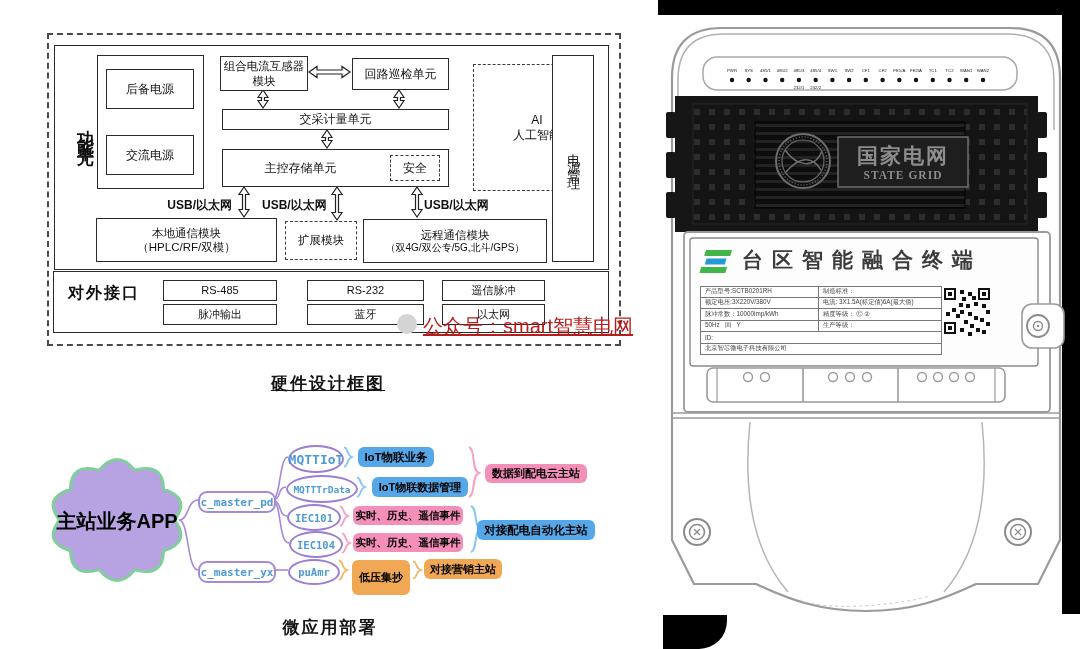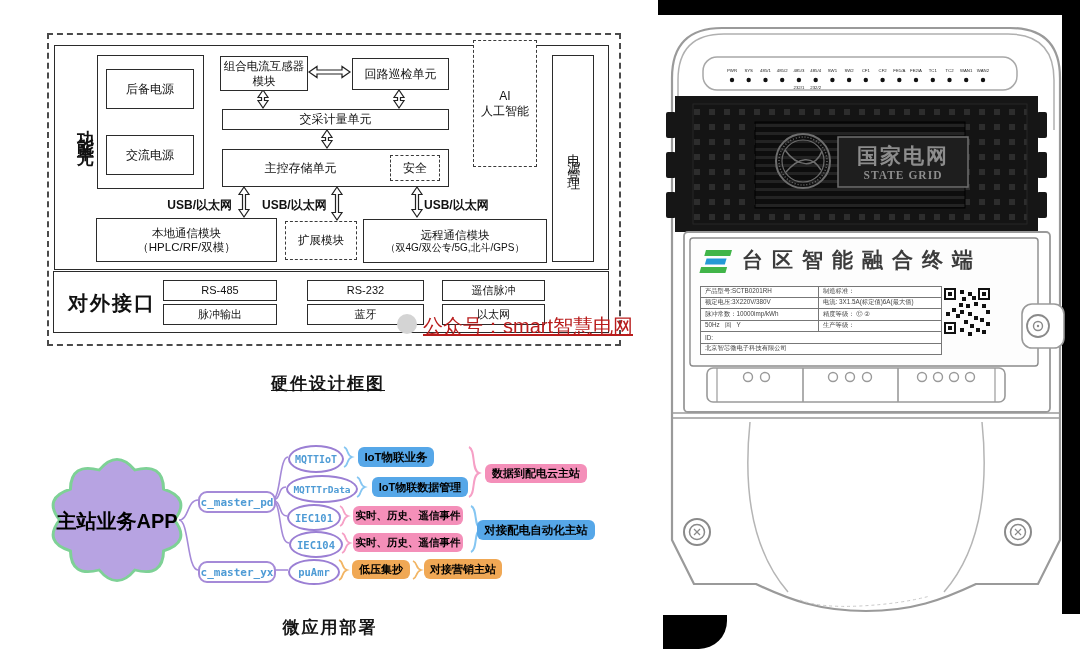--- a/index.html
+++ b/index.html
@@ -93,21 +93,21 @@
 
   <div class="box" style="left:220px;top:56px;width:82px;height:33px;font-size:11.5px;padding:0 2px;">组合电流互感器模块</div>
   <div class="box" style="left:352px;top:58px;width:95px;height:30px;">回路巡检单元</div>
   <div class="box" style="left:222px;top:109px;width:225px;height:19px;">交采计量单元</div>
 
   <div class="box" style="left:222px;top:149px;width:225px;height:36px;">
     <span style="margin-right:70px;">主控存储单元</span>
   </div>
   <div class="box dashedbox" style="left:390px;top:155px;width:48px;height:24px;">安全</div>
 
-  <div class="box dashedbox col" style="left:473px;top:40px;width:62px;height:125px;">
+  <div class="box dashedbox col" style="left:473px;top:64px;width:62px;height:125px;padding-left:32px;">
     <span>AI</span>
     <span>人工智能</span>
   </div>
 
   <div class="box" style="left:552px;top:55px;width:40px;height:205px;">
     <span class="vtext" style="font-size:13px;letter-spacing:8px;">电源管理</span>
   </div>
 
   <div class="usb" style="left:152px;top:197px;width:80px;text-align:right;">USB/以太网</div>
   <div class="usb" style="left:262px;top:197px;">USB/以太网</div>
@@ -117,49 +117,49 @@
     <span>本地通信模块</span>
     <span>（HPLC/RF/双模）</span>
   </div>
   <div class="box dashedbox" style="left:285px;top:221px;width:70px;height:37px;font-size:11.5px;">扩展模块</div>
   <div class="box col" style="left:363px;top:219px;width:182px;height:42px;font-size:11.5px;">
     <span>远程通信模块</span>
     <span style="font-size:10px;">（双4G/双公专/5G,北斗/GPS）</span>
   </div>
 
   <div class="box" style="left:53px;top:271px;width:554px;height:60px;"></div>
-  <div class="lbl" style="left:68px;top:290px;font-size:20px;letter-spacing:2px;">对外接口</div>
+  <div class="lbl" style="left:68px;top:283px;font-size:16px;letter-spacing:2px;">对外接口</div>
   <div class="box" style="left:163px;top:280px;width:112px;height:19px;font-size:11px;">RS-485</div>
   <div class="box" style="left:163px;top:304px;width:112px;height:19px;font-size:11px;">脉冲输出</div>
   <div class="box" style="left:307px;top:280px;width:115px;height:19px;font-size:11px;">RS-232</div>
   <div class="box" style="left:307px;top:304px;width:115px;height:19px;font-size:11px;">蓝牙</div>
   <div class="box" style="left:442px;top:280px;width:101px;height:19px;font-size:11px;">遥信脉冲</div>
   <div class="box" style="left:442px;top:304px;width:101px;height:19px;font-size:11px;">以太网</div>
 
   <div class="abs" style="left:397px;top:314px;width:20px;height:20px;border-radius:50%;background:#d4d4d4;"></div>
   <div class="wm" style="left:423px;top:313px;">公众号：smart智慧电网</div>
 
   <div class="cap" style="left:228px;top:372px;width:200px;text-decoration:underline;">硬件设计框图</div>
 
   <div class="abs" style="left:42px;top:508px;width:150px;text-align:center;font-size:20px;font-weight:700;color:#000;">主站业务APP</div>
 
   <div class="cpill" style="left:198px;top:491px;width:74px;height:18px;">c_master_pd</div>
   <div class="cpill" style="left:198px;top:561px;width:74px;height:18px;">c_master_yx</div>
 
-  <div class="ell" style="left:288px;top:445px;width:52px;height:24px;font-size:10px;">MQTTIoT</div>
+  <div class="ell" style="left:288px;top:445px;width:52px;height:24px;font-size:13px;">MQTTIoT</div>
   <div class="ell" style="left:286px;top:475px;width:68px;height:24px;font-size:9.5px;">MQTTTrData</div>
   <div class="ell" style="left:287px;top:504px;width:50px;height:23px;font-size:10.5px;">IEC101</div>
   <div class="ell" style="left:289px;top:531px;width:50px;height:23px;font-size:10.5px;">IEC104</div>
   <div class="ell" style="left:288px;top:559px;width:48px;height:22px;font-size:10.5px;">puAmr</div>
 
   <div class="pill" style="left:358px;top:447px;width:76px;height:20px;background:#56a7e8;font-size:11.5px;">IoT物联业务</div>
   <div class="pill" style="left:372px;top:477px;width:96px;height:20px;background:#56a7e8;font-size:11px;">IoT物联数据管理</div>
   <div class="pill" style="left:353px;top:506px;width:110px;height:19px;background:#f48fb9;font-size:10.5px;">实时、历史、遥信事件</div>
   <div class="pill" style="left:353px;top:533px;width:110px;height:19px;background:#f48fb9;font-size:10.5px;">实时、历史、遥信事件</div>
-  <div class="pill" style="left:352px;top:560px;width:58px;height:19px;background:#f0a855;font-size:11px;">低压集抄</div>
+  <div class="pill" style="left:352px;top:560px;width:58px;height:35px;background:#f0a855;font-size:11px;">低压集抄</div>
   <div class="pill" style="left:424px;top:559px;width:78px;height:20px;background:#f0a855;font-size:11px;">对接营销主站</div>
   <div class="pill" style="left:485px;top:464px;width:102px;height:19px;background:#f48fb9;font-size:11px;">数据到配电云主站</div>
   <div class="pill" style="left:477px;top:520px;width:118px;height:20px;background:#56a7e8;font-size:11.5px;">对接配电自动化主站</div>
 
   <div class="cap" style="left:230px;top:616px;width:200px;">微应用部署</div>
 
   <div class="blk" style="left:658px;top:0;width:422px;height:15px;"></div>
   <div class="blk" style="left:1062px;top:0;width:18px;height:614px;"></div>
   <div class="blk" style="left:663px;top:615px;width:64px;height:34px;border-bottom-right-radius:28px;"></div>
 

